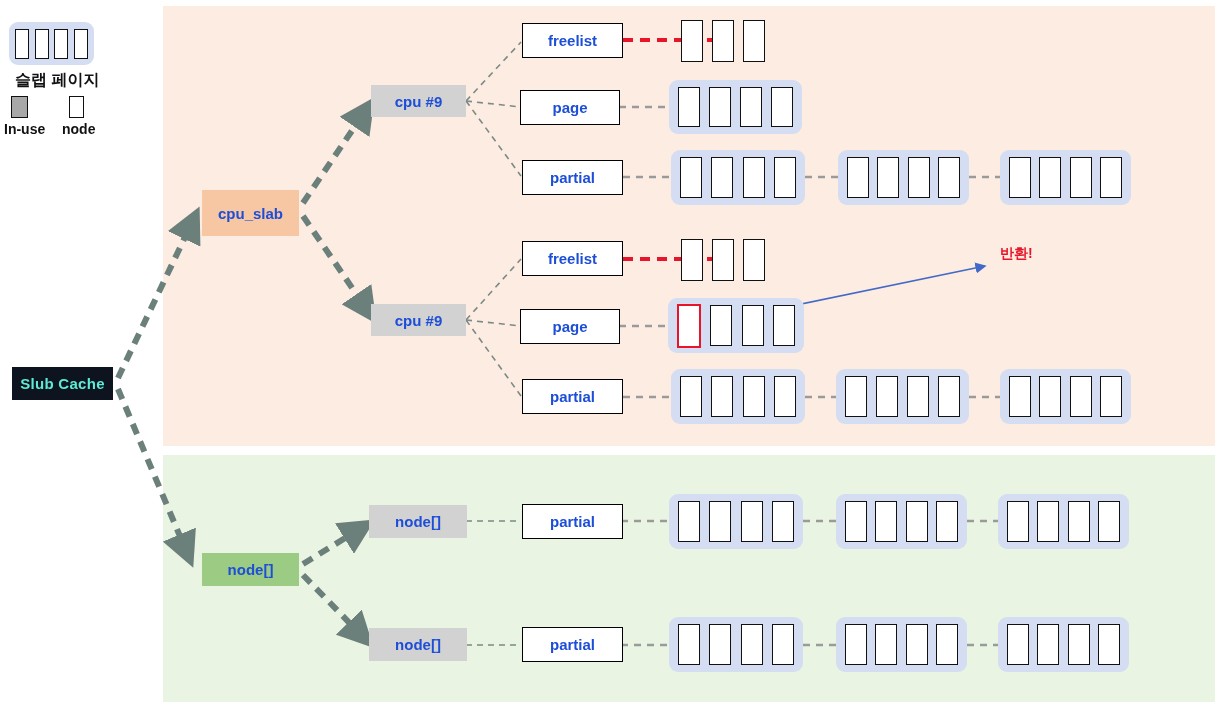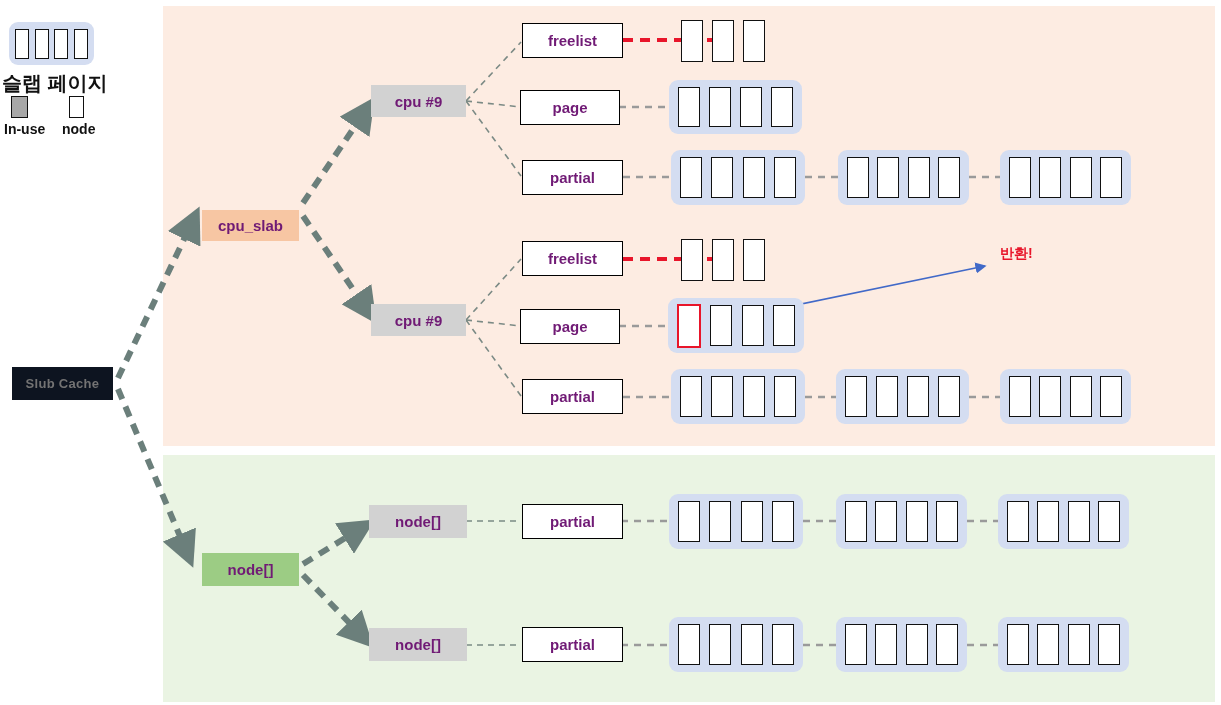--- a/index.html
+++ b/index.html
@@ -14,25 +14,25 @@
   .panel{position:absolute;}
   #panel-cpu{left:163px;top:6px;width:1052px;height:440px;background:#fdece2;}
   #panel-node{left:163px;top:455px;width:1052px;height:247px;background:#eaf4e3;}
 
   
   #links{position:absolute;left:0;top:0;width:1221px;height:705px;pointer-events:none;}
 
   
   .box{
     position:absolute;display:flex;align-items:center;justify-content:center;
-    font-weight:bold;color:#701a75;box-sizing:border-box;white-space:nowrap;
+    font-weight:bold;color:#1d4ed8;box-sizing:border-box;white-space:nowrap;
   }
   .box-root{
-    background:#0d1420;color:#737373;border:1px solid #0d1420;
-    font-size:13px;letter-spacing:.3px;
+    background:#0d1420;color:#5eead4;border:1px solid #0d1420;
+    font-size:15px;letter-spacing:.3px;
   }
   .box-cpuslab{background:#f7c6a3;font-size:15px;}
   .box-node-root{background:#9ccc84;font-size:15px;}
   .box-gray{background:#d2d2d2;font-size:15px;}
   .box-field{background:#ffffff;border:1.5px solid #000;font-size:15px;}
 
   
   .slabpage{
     position:absolute;background:#d4ddf1;border-radius:9px;
     display:flex;align-items:center;box-sizing:border-box;
@@ -42,21 +42,21 @@
     background:#ffffff;border:1.6px solid #111;box-sizing:border-box;
   }
   .obj.used{background:#a8a8a8;}
   .obj.hot{border:2.6px solid #e8152a;}
 
   
   #legend{position:absolute;left:0;top:0;width:163px;height:160px;}
   .legend-caption{
     position:absolute;font-weight:bold;color:#111;white-space:nowrap;
   }
-  #legend-title{left:2px;top:70px;font-size:20px;}
+  #legend-title{left:15px;top:70px;font-size:16px;}
   #legend-inuse-label{left:4px;top:121px;font-size:14px;}
   #legend-free-label{left:62px;top:121px;font-size:14px;}
 
   
   #annot-return{
     position:absolute;left:1000px;top:245px;font-size:14px;font-weight:bold;
     color:#e8152a;white-space:nowrap;
   }
 </style>
 </head>
@@ -141,21 +141,21 @@
     </div>
     <div class="legend-caption" id="legend-title">슬랩 페이지</div>
     <div class="obj used" style="position:absolute;left:11px;top:96px;width:17px;height:22px;"></div>
     <div class="obj" style="position:absolute;left:69px;top:96px;width:15px;height:22px;"></div>
     <div class="legend-caption" id="legend-inuse-label">In-use</div>
     <div class="legend-caption" id="legend-free-label">node</div>
   </div>
 
   <div class="box box-root" style="left:12px;top:367px;width:101px;height:33px;">Slub Cache</div>
 
-  <div class="box box-cpuslab" style="left:202px;top:210px;width:97px;height:31px;">cpu_slab</div>
+  <div class="box box-cpuslab" style="left:202px;top:190px;width:97px;height:46px;">cpu_slab</div>
 
   <div class="box box-gray" style="left:371px;top:85px;width:95px;height:32px;">cpu #9</div>
   <div class="box box-gray" style="left:371px;top:304px;width:95px;height:32px;">cpu #9</div>
 
   <div class="box box-field" style="left:522px;top:23px;width:101px;height:35px;">freelist</div>
   <div class="box box-field" style="left:520px;top:90px;width:100px;height:35px;">page</div>
   <div class="box box-field" style="left:522px;top:160px;width:101px;height:35px;">partial</div>
 
   <div class="slabpage bare" style="left:681px;top:19px;width:84px;height:43px;justify-content:space-between;">
     <div class="obj" style="width:22px;height:42px;"></div>

